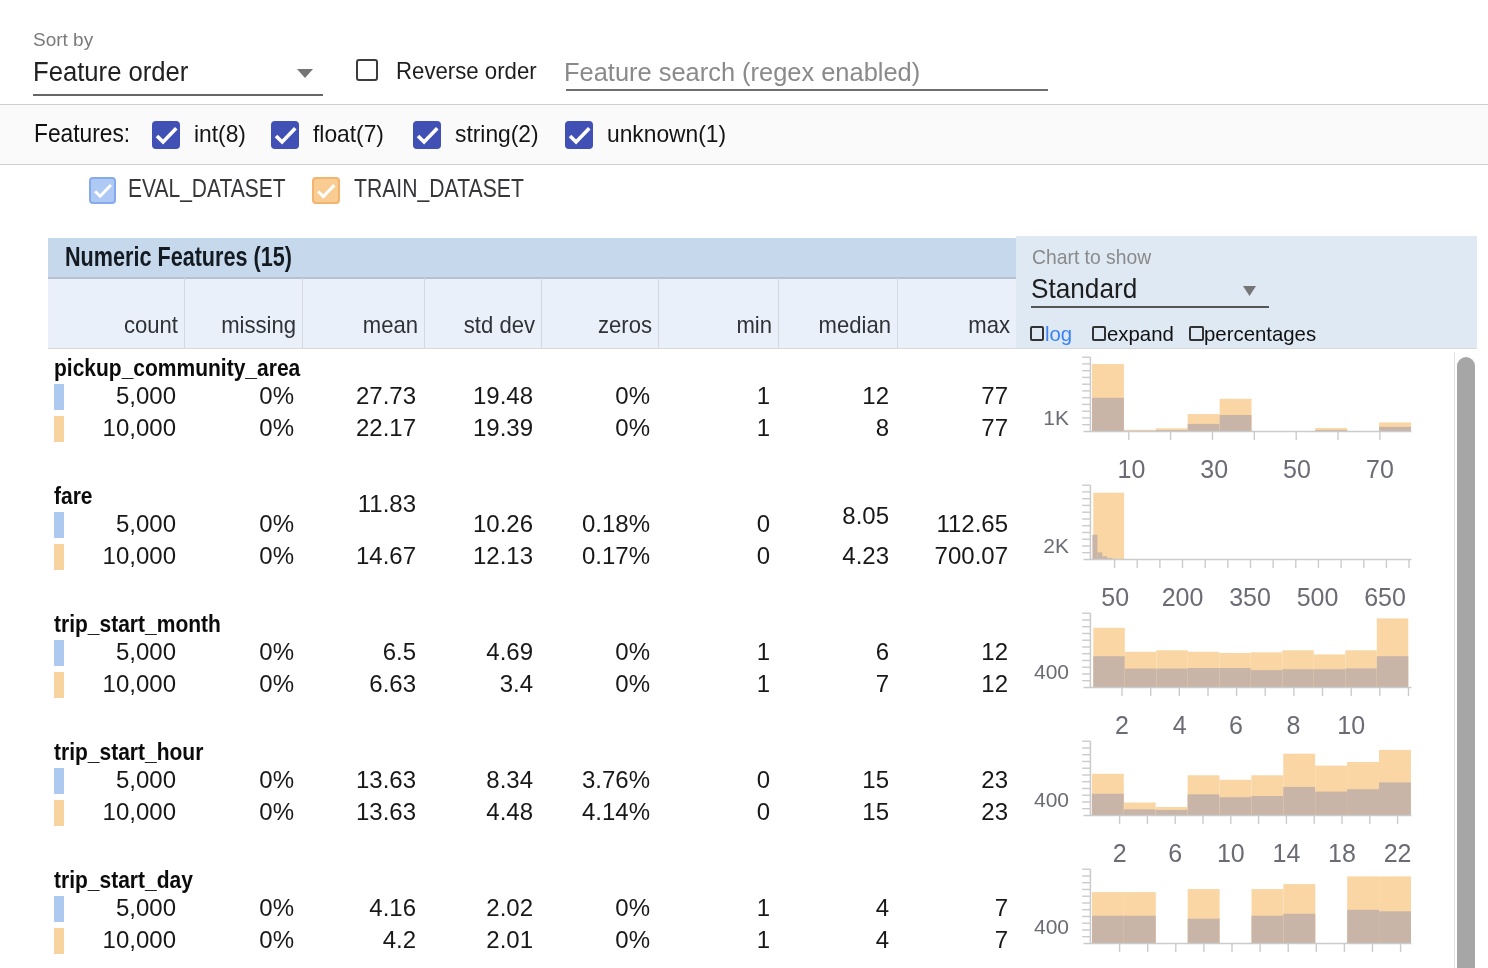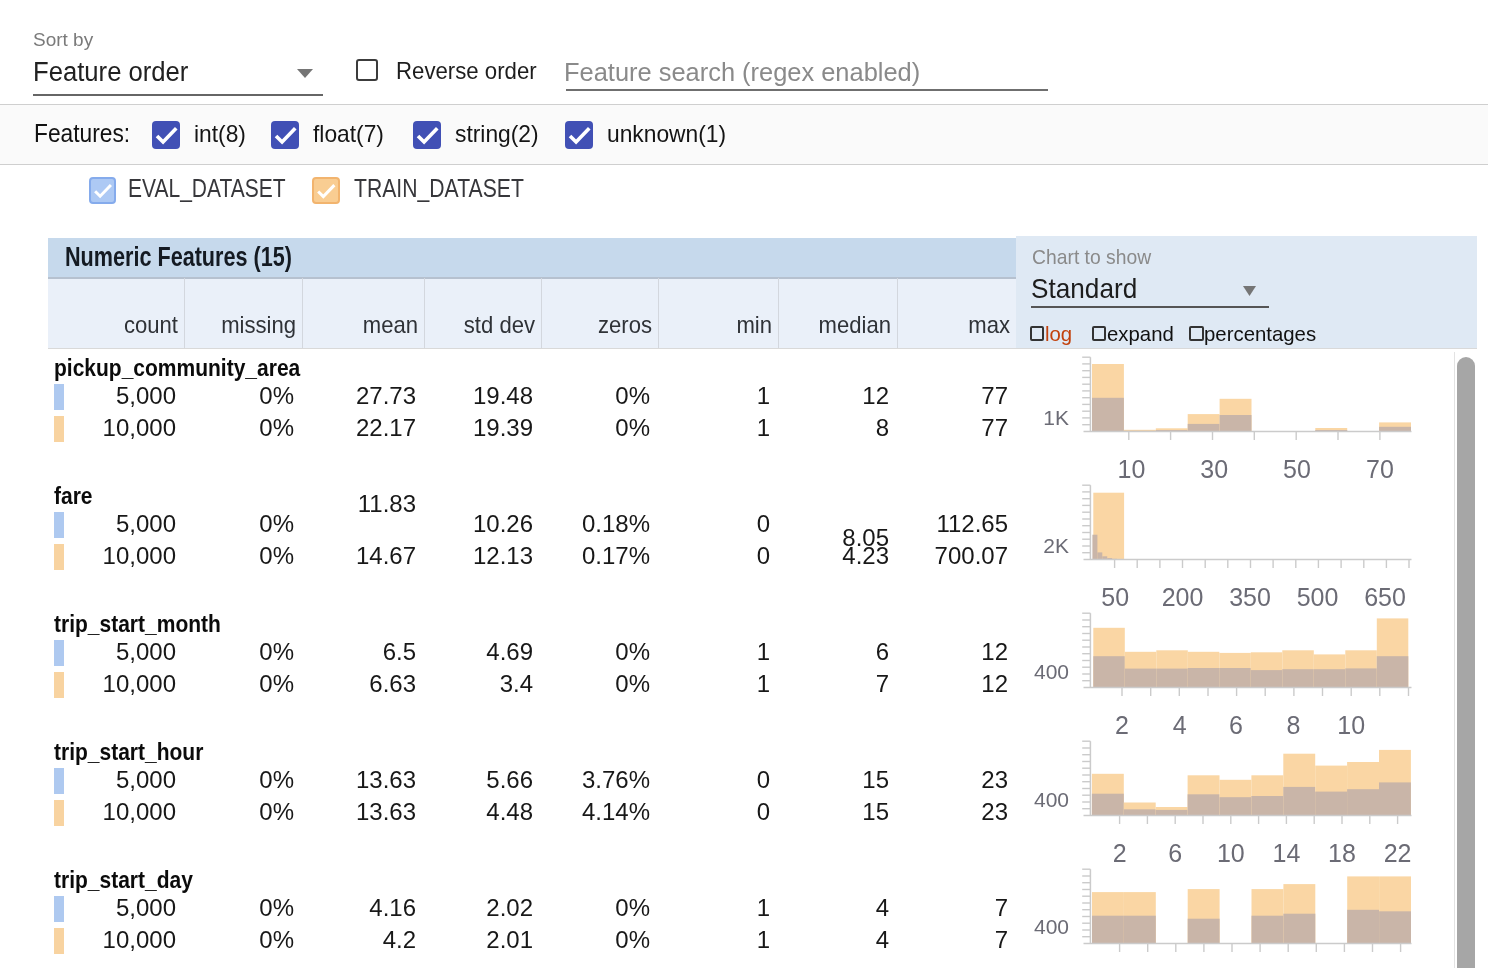--- a/index.html
+++ b/index.html
@@ -71,21 +71,21 @@
 <div class="abs" style="left:897.1px;top:278px;width:1px;height:70px;background:#d3d7de"></div>
 
   <div class="abs" style="left:1016px;top:236px;width:461px;height:112px;background:#dfe9f4"></div>
   <div class="abs" style="left:1031.8px;top:245.3px;font-size:21px;color:#8a8a8a;transform:scaleX(0.92);transform-origin:0 50%;white-space:nowrap;">Chart to show</div>
   <div class="abs" style="left:1030.9px;top:272.9px;font-size:28px;color:#1d1d1d;transform:scaleX(0.935);transform-origin:0 50%;white-space:nowrap;">Standard</div>
   <svg class="abs" style="left:1243px;top:286px" width="13" height="10" viewBox="0 0 13 10">
     <path d="M0 0h13L6.5 10z" fill="#757575"></path>
   </svg>
   <div class="abs" style="left:1031px;top:306px;width:238px;height:2px;background:#555"></div>
   <div class="abs obox" style="left:1029.9px;top:326.4px;width:14.5px;height:14.5px;border:2.2px solid #333;border-radius:2px"></div>
-  <div class="abs" style="left:1044.7px;top:321.9px;font-size:21px;color:#c2410c;transform:scaleX(0.97);transform-origin:0 50%;white-space:nowrap;">log</div>
+  <div class="abs" style="left:1044.7px;top:321.9px;font-size:21px;color:#3b82f6;transform:scaleX(0.97);transform-origin:0 50%;white-space:nowrap;">log</div>
   <div class="abs obox" style="left:1091.9px;top:326.4px;width:14.5px;height:14.5px;border:2.2px solid #333;border-radius:2px"></div>
   <div class="abs" style="left:1107.3px;top:321.9px;font-size:21px;color:#111;transform:scaleX(0.97);transform-origin:0 50%;white-space:nowrap;">expand</div>
   <div class="abs obox" style="left:1189px;top:326.4px;width:14.5px;height:14.5px;border:2.2px solid #333;border-radius:2px"></div>
   <div class="abs" style="left:1204.1px;top:321.9px;font-size:21px;color:#111;transform:scaleX(0.97);transform-origin:0 50%;white-space:nowrap;">percentages</div>
   <div class="abs" style="left:48px;top:348px;width:1429px;height:1px;background:#d9d9d9"></div>
 
   <div class="abs" style="left:54px;top:354.0px;font-size:24px;color:#0b0b0b;font-weight:bold;transform:scaleX(0.875);transform-origin:0 50%;white-space:nowrap;">pickup_community_area</div>
 <div class="abs" style="left:54px;top:384px;width:9.5px;height:26px;background:#aec9f0"></div>
 <div class="abs" style="left:54px;top:416px;width:9.5px;height:26px;background:#f8d3a0"></div>
 <div class="abs dcell" style="left:48px;top:382px;width:128px">5,000</div>
@@ -106,21 +106,21 @@
 <div class="abs dcell" style="left:897px;top:414px;width:111px">77</div>
 <div class="abs" style="left:54px;top:482.0px;font-size:24px;color:#0b0b0b;font-weight:bold;transform:scaleX(0.875);transform-origin:0 50%;white-space:nowrap;">fare</div>
 <div class="abs" style="left:54px;top:512px;width:9.5px;height:26px;background:#aec9f0"></div>
 <div class="abs" style="left:54px;top:544px;width:9.5px;height:26px;background:#f8d3a0"></div>
 <div class="abs dcell" style="left:48px;top:510px;width:128px">5,000</div>
 <div class="abs dcell" style="left:184px;top:510px;width:110px">0%</div>
 <div class="abs dcell" style="left:302px;top:490px;width:114px">11.83</div>
 <div class="abs dcell" style="left:424px;top:510px;width:109px">10.26</div>
 <div class="abs dcell" style="left:540px;top:510px;width:110px">0.18%</div>
 <div class="abs dcell" style="left:658px;top:510px;width:112px">0</div>
-<div class="abs dcell" style="left:778px;top:524px;width:111px">8.05</div>
+<div class="abs dcell" style="left:778px;top:502px;width:111px">8.05</div>
 <div class="abs dcell" style="left:897px;top:510px;width:111px">112.65</div>
 <div class="abs dcell" style="left:48px;top:542px;width:128px">10,000</div>
 <div class="abs dcell" style="left:184px;top:542px;width:110px">0%</div>
 <div class="abs dcell" style="left:302px;top:542px;width:114px">14.67</div>
 <div class="abs dcell" style="left:424px;top:542px;width:109px">12.13</div>
 <div class="abs dcell" style="left:540px;top:542px;width:110px">0.17%</div>
 <div class="abs dcell" style="left:658px;top:542px;width:112px">0</div>
 <div class="abs dcell" style="left:778px;top:542px;width:111px">4.23</div>
 <div class="abs dcell" style="left:897px;top:542px;width:111px">700.07</div>
 <div class="abs" style="left:54px;top:610.0px;font-size:24px;color:#0b0b0b;font-weight:bold;transform:scaleX(0.875);transform-origin:0 50%;white-space:nowrap;">trip_start_month</div>
@@ -141,21 +141,21 @@
 <div class="abs dcell" style="left:540px;top:670px;width:110px">0%</div>
 <div class="abs dcell" style="left:658px;top:670px;width:112px">1</div>
 <div class="abs dcell" style="left:778px;top:670px;width:111px">7</div>
 <div class="abs dcell" style="left:897px;top:670px;width:111px">12</div>
 <div class="abs" style="left:54px;top:738.0px;font-size:24px;color:#0b0b0b;font-weight:bold;transform:scaleX(0.875);transform-origin:0 50%;white-space:nowrap;">trip_start_hour</div>
 <div class="abs" style="left:54px;top:768px;width:9.5px;height:26px;background:#aec9f0"></div>
 <div class="abs" style="left:54px;top:800px;width:9.5px;height:26px;background:#f8d3a0"></div>
 <div class="abs dcell" style="left:48px;top:766px;width:128px">5,000</div>
 <div class="abs dcell" style="left:184px;top:766px;width:110px">0%</div>
 <div class="abs dcell" style="left:302px;top:766px;width:114px">13.63</div>
-<div class="abs dcell" style="left:424px;top:766px;width:109px">5.66</div>
+<div class="abs dcell" style="left:424px;top:766px;width:109px">8.34</div>
 <div class="abs dcell" style="left:540px;top:766px;width:110px">3.76%</div>
 <div class="abs dcell" style="left:658px;top:766px;width:112px">0</div>
 <div class="abs dcell" style="left:778px;top:766px;width:111px">15</div>
 <div class="abs dcell" style="left:897px;top:766px;width:111px">23</div>
 <div class="abs dcell" style="left:48px;top:798px;width:128px">10,000</div>
 <div class="abs dcell" style="left:184px;top:798px;width:110px">0%</div>
 <div class="abs dcell" style="left:302px;top:798px;width:114px">13.63</div>
 <div class="abs dcell" style="left:424px;top:798px;width:109px">4.48</div>
 <div class="abs dcell" style="left:540px;top:798px;width:110px">4.14%</div>
 <div class="abs dcell" style="left:658px;top:798px;width:112px">0</div>

